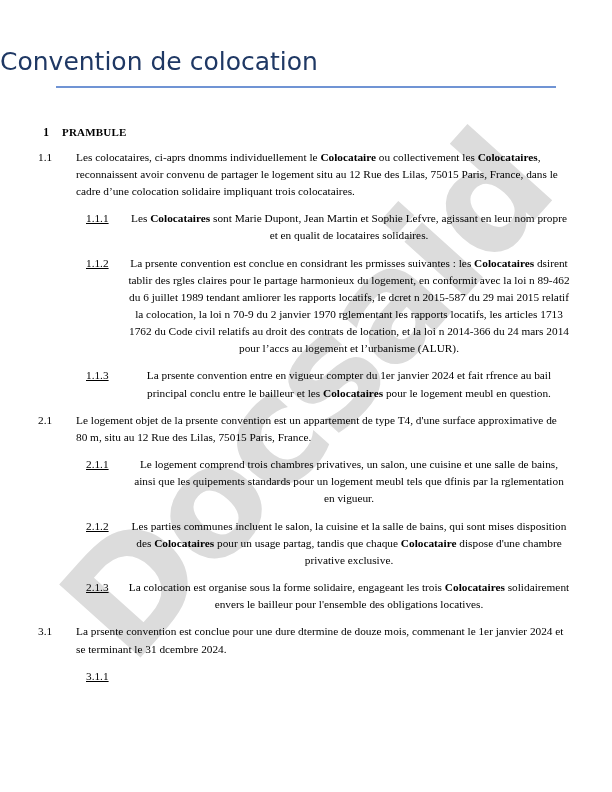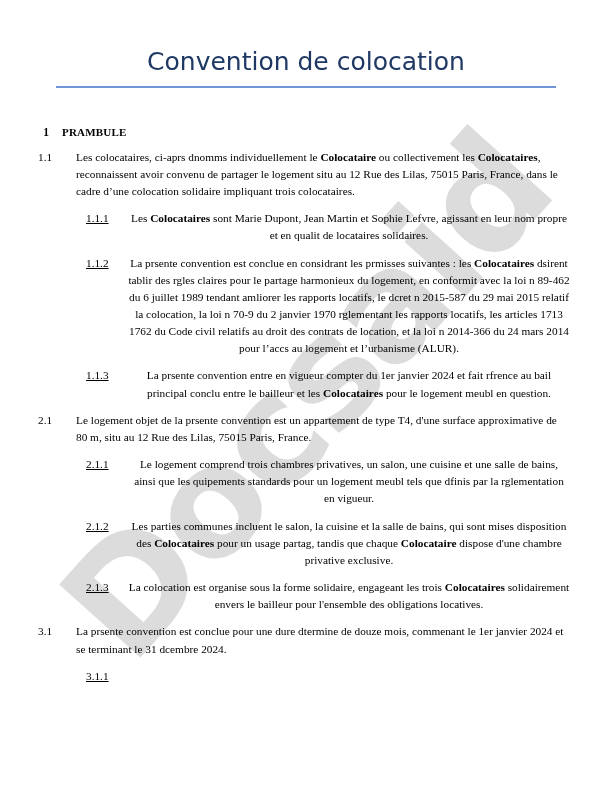--- a/index.html
+++ b/index.html
@@ -52,21 +52,20 @@
 
   
   .content {
     position: relative;
     z-index: 2;
   }
 
   
   .title-block {
     padding-top: 48px;
-    text-align: center;
   }
   .doc-title {
     font-family: "DejaVu Sans", "Liberation Sans", sans-serif;
     font-size: 25px;
     font-weight: 400;
     color: #1f3864;
     letter-spacing: 0px;
     line-height: 1.15;
     margin: 0;
   }

